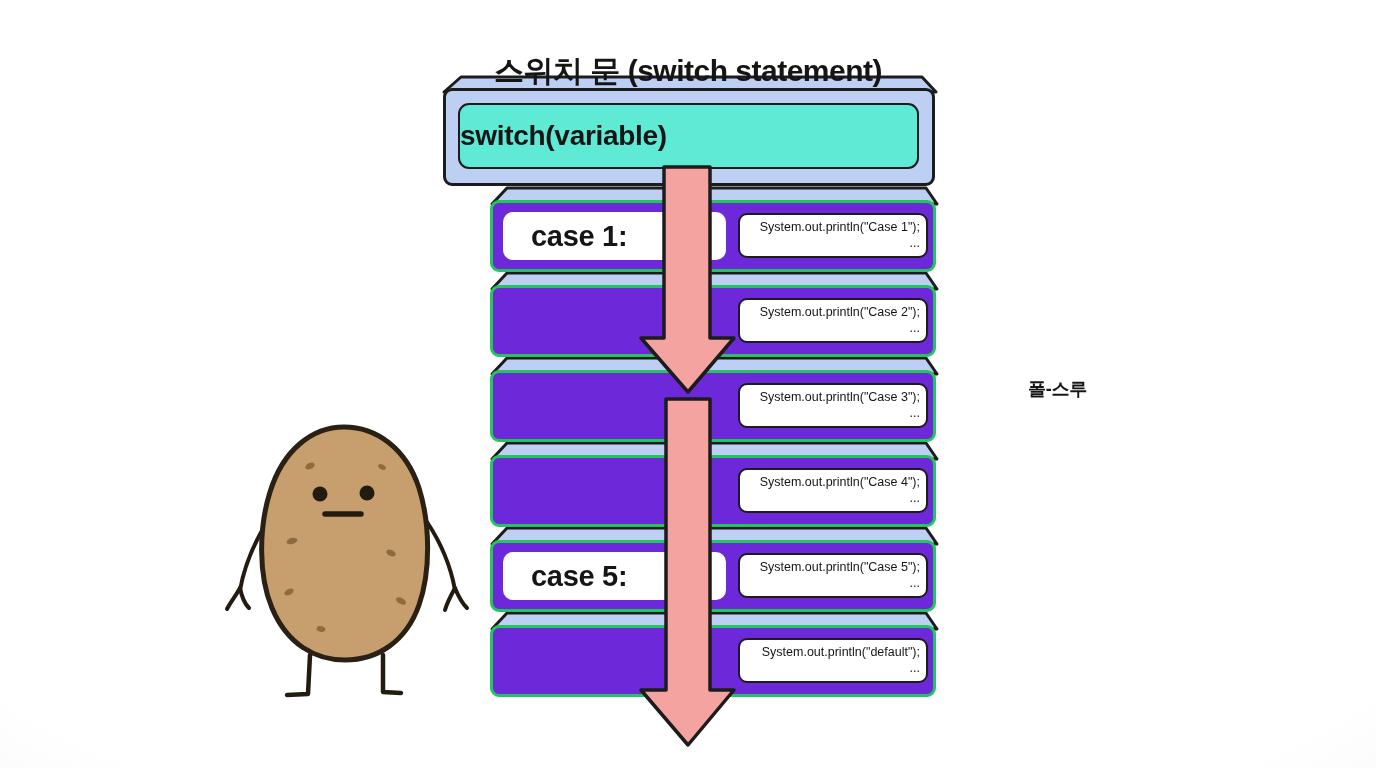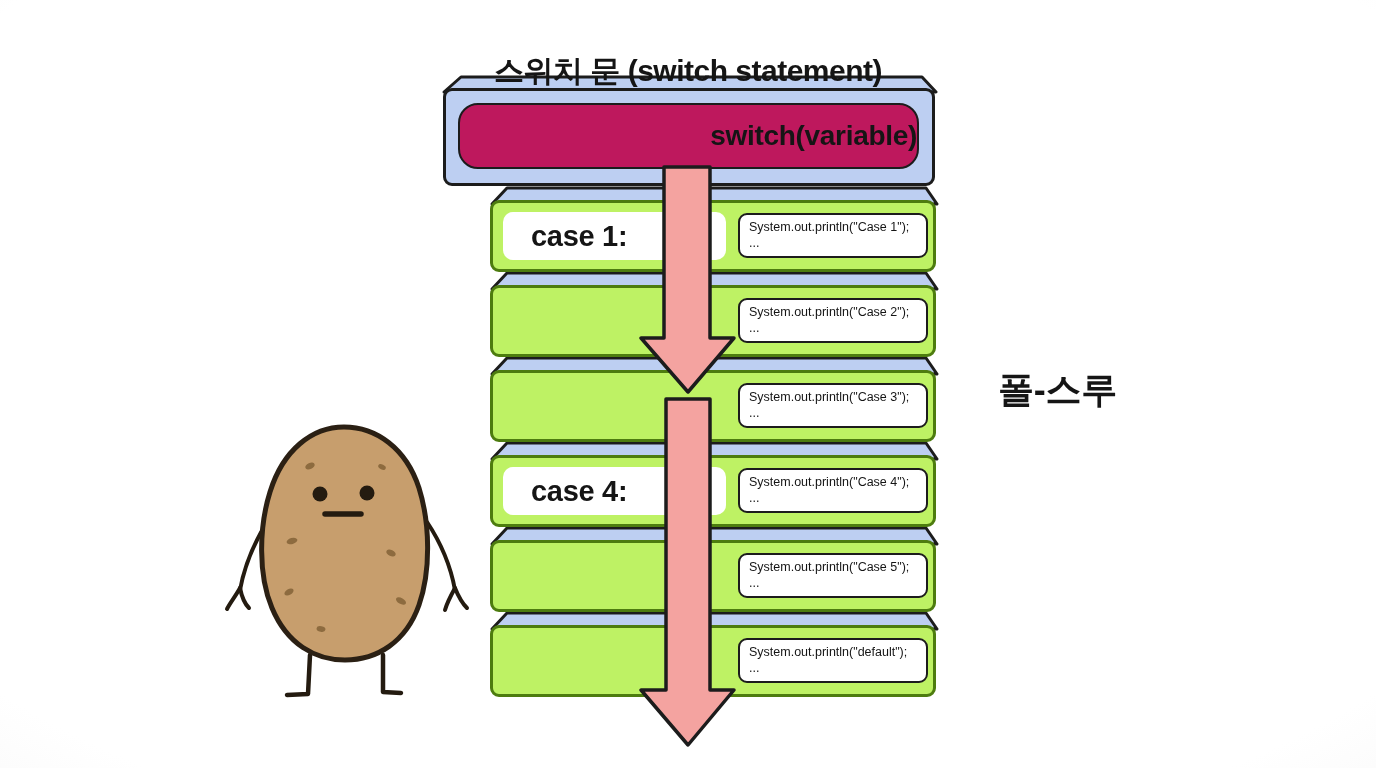--- a/index.html
+++ b/index.html
@@ -23,48 +23,48 @@
   }
 
   
   .switch-slab{
     position:absolute;left:443px;top:88px;width:492px;height:98px;
     background:#bdcff2;border:3px solid #1c1c1c;border-radius:9px;
     box-sizing:border-box;z-index:2;
   }
   .switch-inner{
     position:absolute;left:12px;right:13px;top:12px;bottom:14px;
-    background:#be185d;border:2.5px solid #1c1c1c;border-radius:20px;
-    display:flex;align-items:center;justify-content:flex-end;
+    background:#5eead4;border:2.5px solid #1c1c1c;border-radius:11px;
+    display:flex;align-items:center;justify-content:flex-start;
     font-size:28px;font-weight:600;letter-spacing:-0.3px;
   }
 
   
   .case-slab{
     position:absolute;left:490px;width:446px;height:72px;
-    background:#bef264;border:3px solid #4d7c0f;border-radius:9px;
-    box-sizing:border-box;z-index:2;
+    background:#6d28d9;border:3px solid #22c55e;border-radius:9px;
+    box-sizing:border-box;z-index:2;text-align:right;
   }
   .case-label-box{
     position:absolute;left:10px;top:9px;width:223px;height:48px;
     background:#ffffff;border-radius:10px;box-sizing:border-box;
     display:flex;align-items:center;padding-left:28px;
     font-size:29px;font-weight:600;letter-spacing:-0.3px;
   }
   .code-box{
     position:absolute;left:245px;top:10px;width:190px;height:45px;
     background:#ffffff;border:2px solid #1c1c1c;border-radius:9px;
     box-sizing:border-box;padding:4px 6px 0 9px;
     font-size:12.5px;line-height:16px;font-weight:400;
     white-space:nowrap;overflow:hidden;
   }
 
   .fallthrough{
     position:absolute;left:955px;top:372px;width:205px;
-    text-align:center;font-size:36px;font-weight:600;line-height:35px;
+    text-align:center;font-size:18px;font-weight:600;line-height:35px;
     letter-spacing:-0.3px;z-index:2;
   }
 </style>
 </head>
 <body>
 
 <div class="stage">
 
   <svg class="layer under" width="1376" height="768">
     <g fill="#bdcff2" stroke="#1c1c1c" stroke-width="3" stroke-linejoin="round">
@@ -99,27 +99,27 @@
       <div>...</div>
     </div>
   </div>
   <div class="case-slab" style="top:370px">
     <div class="code-box">
       <div>System.out.println("Case 3");</div>
       <div>...</div>
     </div>
   </div>
   <div class="case-slab" style="top:455px">
-    <div class="case-label-box">case 4:</div>
     <div class="code-box">
       <div>System.out.println("Case 4");</div>
       <div>...</div>
     </div>
   </div>
   <div class="case-slab" style="top:540px">
+    <div class="case-label-box">case 5:</div>
     <div class="code-box">
       <div>System.out.println("Case 5");</div>
       <div>...</div>
     </div>
   </div>
   <div class="case-slab" style="top:625px">
     <div class="code-box">
       <div>System.out.println("default");</div>
       <div>...</div>
     </div>

